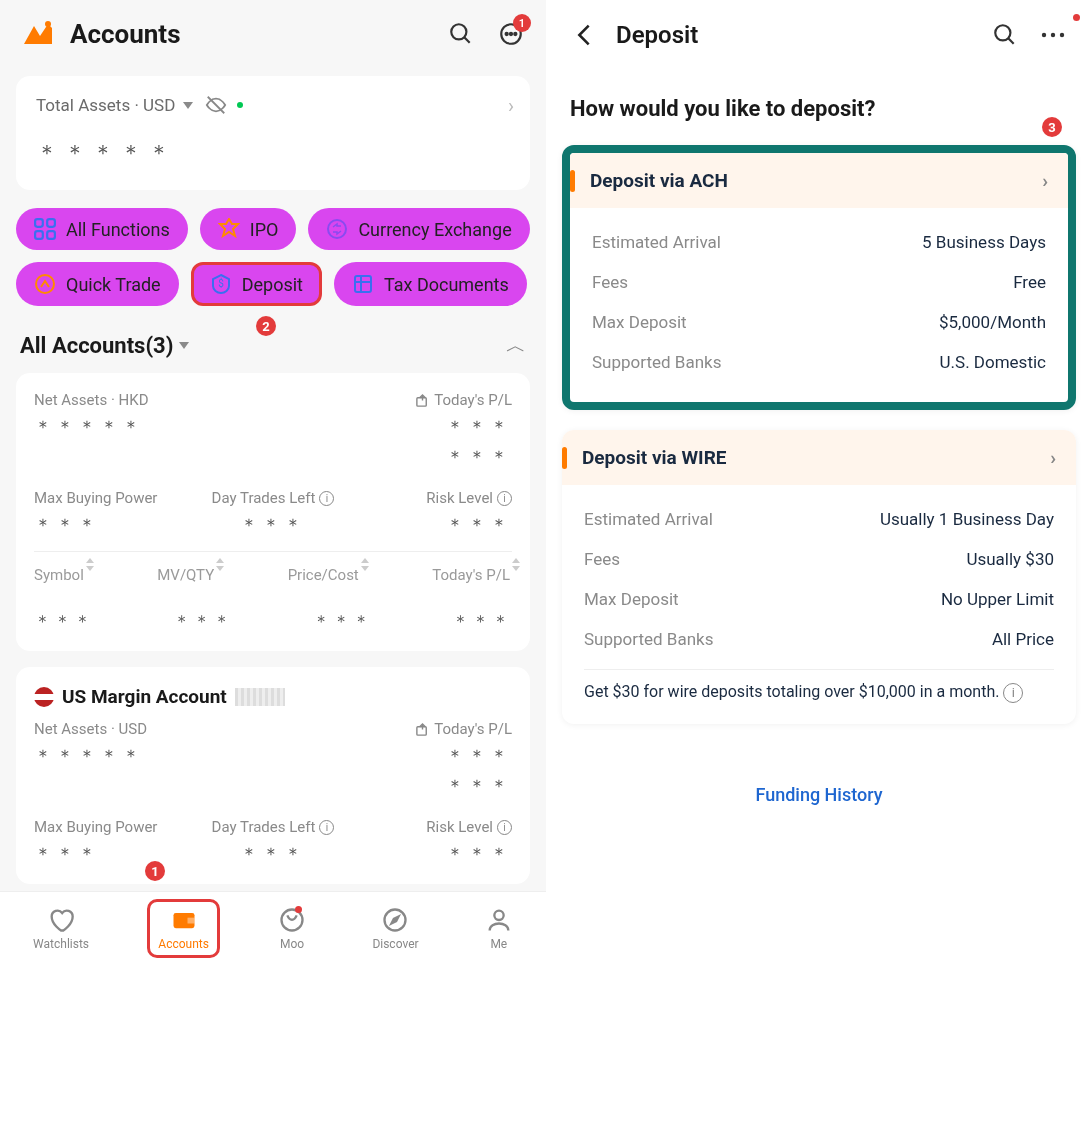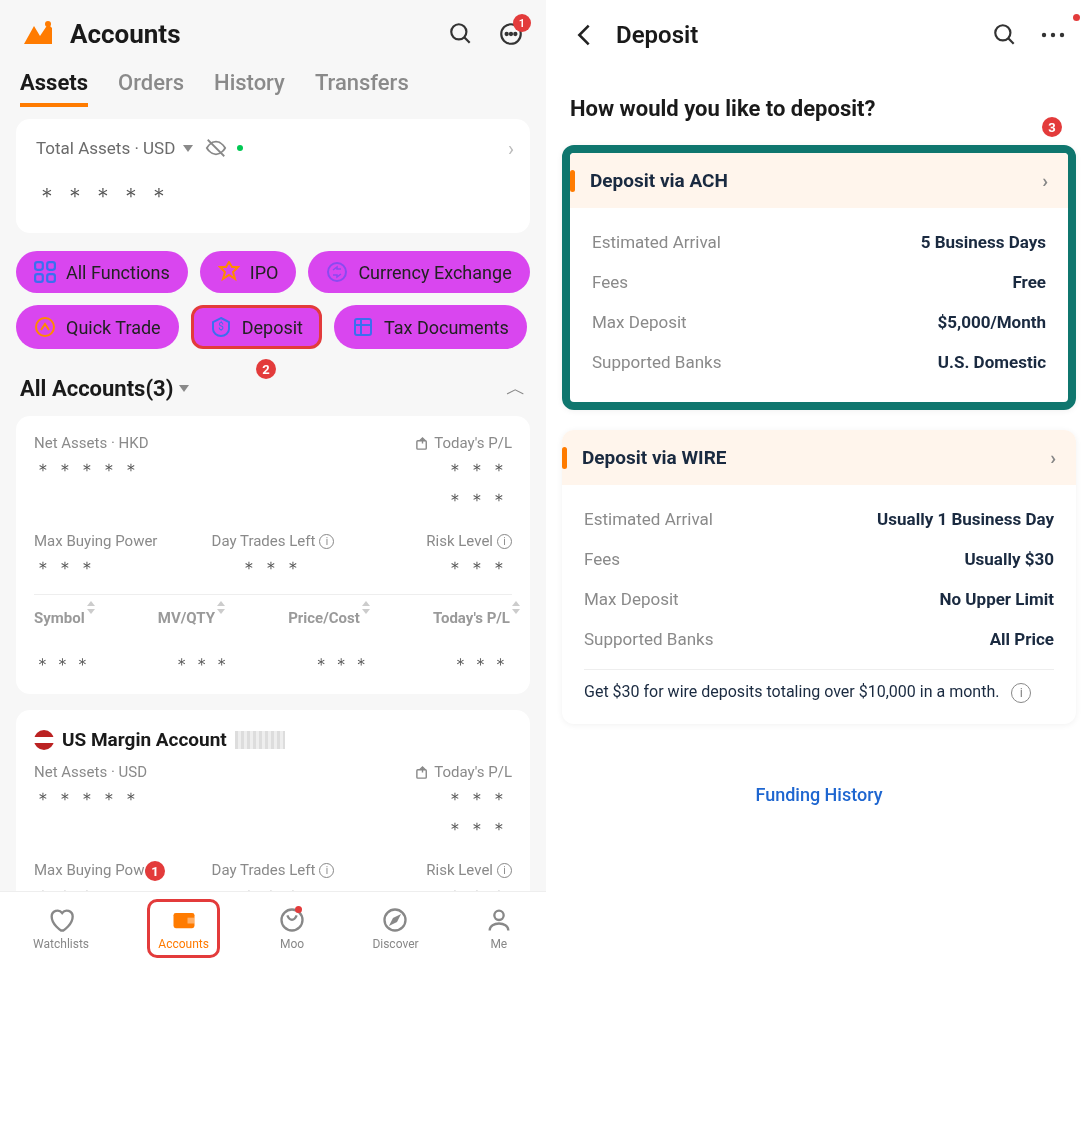--- a/index.html
+++ b/index.html
@@ -51,21 +51,21 @@
 .triple-col { flex: 1; }
 .triple-col.center { text-align: center; }
 .triple-col.right { text-align: right; }
 .triple-lbl { color: #8a8a8a; font-size: 15px; display: flex; align-items: center; gap: 4px; justify-content: flex-start; }
 .triple-col.center .triple-lbl { justify-content: center; }
 .triple-col.right .triple-lbl { justify-content: flex-end; }
 .info-circle { width: 15px; height: 15px; border: 1.3px solid #888; border-radius: 50%; display: inline-flex; align-items: center; justify-content: center; font-size: 10px; color: #888; }
 
 .acct-sep { border: none; border-top: 1px solid #eee; margin: 14px 0; }
 .table-head { display: flex; justify-content: space-between; color: #9a9a9a; font-size: 15px; }
-.th { display: flex; align-items: flex-start; gap: 2px; font-weight: bold; }
+.th { display: flex; align-items: flex-start; gap: 2px; }
 .sort-icon { width: 0; height: 0; position: relative; }
 .sort-icon::before, .sort-icon::after { content: ''; position: absolute; left: 0; border-left: 4px solid transparent; border-right: 4px solid transparent; }
 .sort-icon::before { border-bottom: 5px solid #ccc; top: -8px; }
 .sort-icon::after { border-top: 5px solid #ccc; top: 0px; }
 .table-data { display: flex; justify-content: space-between; margin-top: 26px; }
 .td { font-size: 17px; color: #555; letter-spacing: 3px; }
 
 
 .bottom-nav { position: absolute; bottom: 0; left: 0; right: 0; height: 68px; background: #fff; display: flex; justify-content: space-around; align-items: center; padding-top: 6px; border-top: 1px solid #eee; }
 .nav-item { display: flex; flex-direction: column; align-items: center; gap: 3px; font-size: 12px; color: #888; cursor: pointer; position: relative; padding: 4px 8px; }
@@ -87,23 +87,23 @@
 
 .r-question { font-size: 22px; font-weight: 700; color: #1a1a1a; padding: 30px 24px 24px; }
 
 .deposit-card { margin: 0 16px 20px; border-radius: 12px; overflow: hidden; box-shadow: 0 1px 6px rgba(0,0,0,0.06); background: #fff; }
 .deposit-card.highlighted { border: 8px solid #0f766e; }
 .deposit-head { padding: 16px 20px; display: flex; align-items: center; justify-content: space-between; font-size: 19px; font-weight: 700; color: #1a2a40; background: #fff5ec; position: relative; cursor: pointer; }
 .deposit-head::before { content: ''; position: absolute; left: 0; top: 50%; transform: translateY(-50%); width: 5px; height: 22px; background: #ff7b00; border-radius: 3px; }
 .deposit-body { padding: 14px 22px 20px; }
 .deposit-row { display: flex; justify-content: space-between; padding: 10px 0; font-size: 17px; }
 .deposit-lbl { color: #8a8a8a; }
-.deposit-val { color: #1a2a40; font-weight: 700; }
+.deposit-val { color: #1a2a40; font-weight: 400; }
 .deposit-sep { border: none; border-top: 1px solid #eee; margin: 10px 0; }
-.wire-note { font-size: 16px; color: #1a2a40; line-height: 1.5; display: flex; gap: 12px; align-items: flex-start; }
+.wire-note { font-size: 16px; color: #1a2a40; line-height: 1.5; display: flex; gap: 4px; align-items: flex-start; }
 .wire-note .info-circle { flex-shrink: 0; width: 20px; height: 20px; font-size: 13px; margin-top: 3px; }
 
 .funding-link { text-align: center; color: #1e66d0; font-size: 18px; font-weight: 500; padding: 40px 0; cursor: pointer; }
 
 .share-icon { width: 15px; height: 15px; display: inline-block; }
 </style>
 </head>
 <body>
 
 <div class="pane left">
@@ -128,26 +128,20 @@
             <circle cx="12" cy="12" r="9"></circle>
             <circle cx="8" cy="12" r="1" fill="#333"></circle>
             <circle cx="12" cy="12" r="1" fill="#333"></circle>
             <circle cx="16" cy="12" r="1" fill="#333"></circle>
           </svg>
         <span class="badge-1">1</span>
       </div>
     </div>
   </div>
 
-  <div class="tabs">
-    <div class="tab active">Assets</div>
-    <div class="tab">Orders</div>
-    <div class="tab">History</div>
-    <div class="tab">Transfers</div>
-  </div>
 
   <div class="total-card">
     <div class="total-row">
       <span>Total Assets · USD</span>
       <span class="caret-down"></span>
       <span class="eye-off">
         <svg viewBox="0 0 24 24" fill="none" stroke="#888" stroke-width="2">
             <path d="M2 12s4-7 10-7 10 7 10 7-4 7-10 7-10-7-10-7z"></path>
             <line x1="3" y1="3" x2="21" y2="21"></line>
           </svg>

